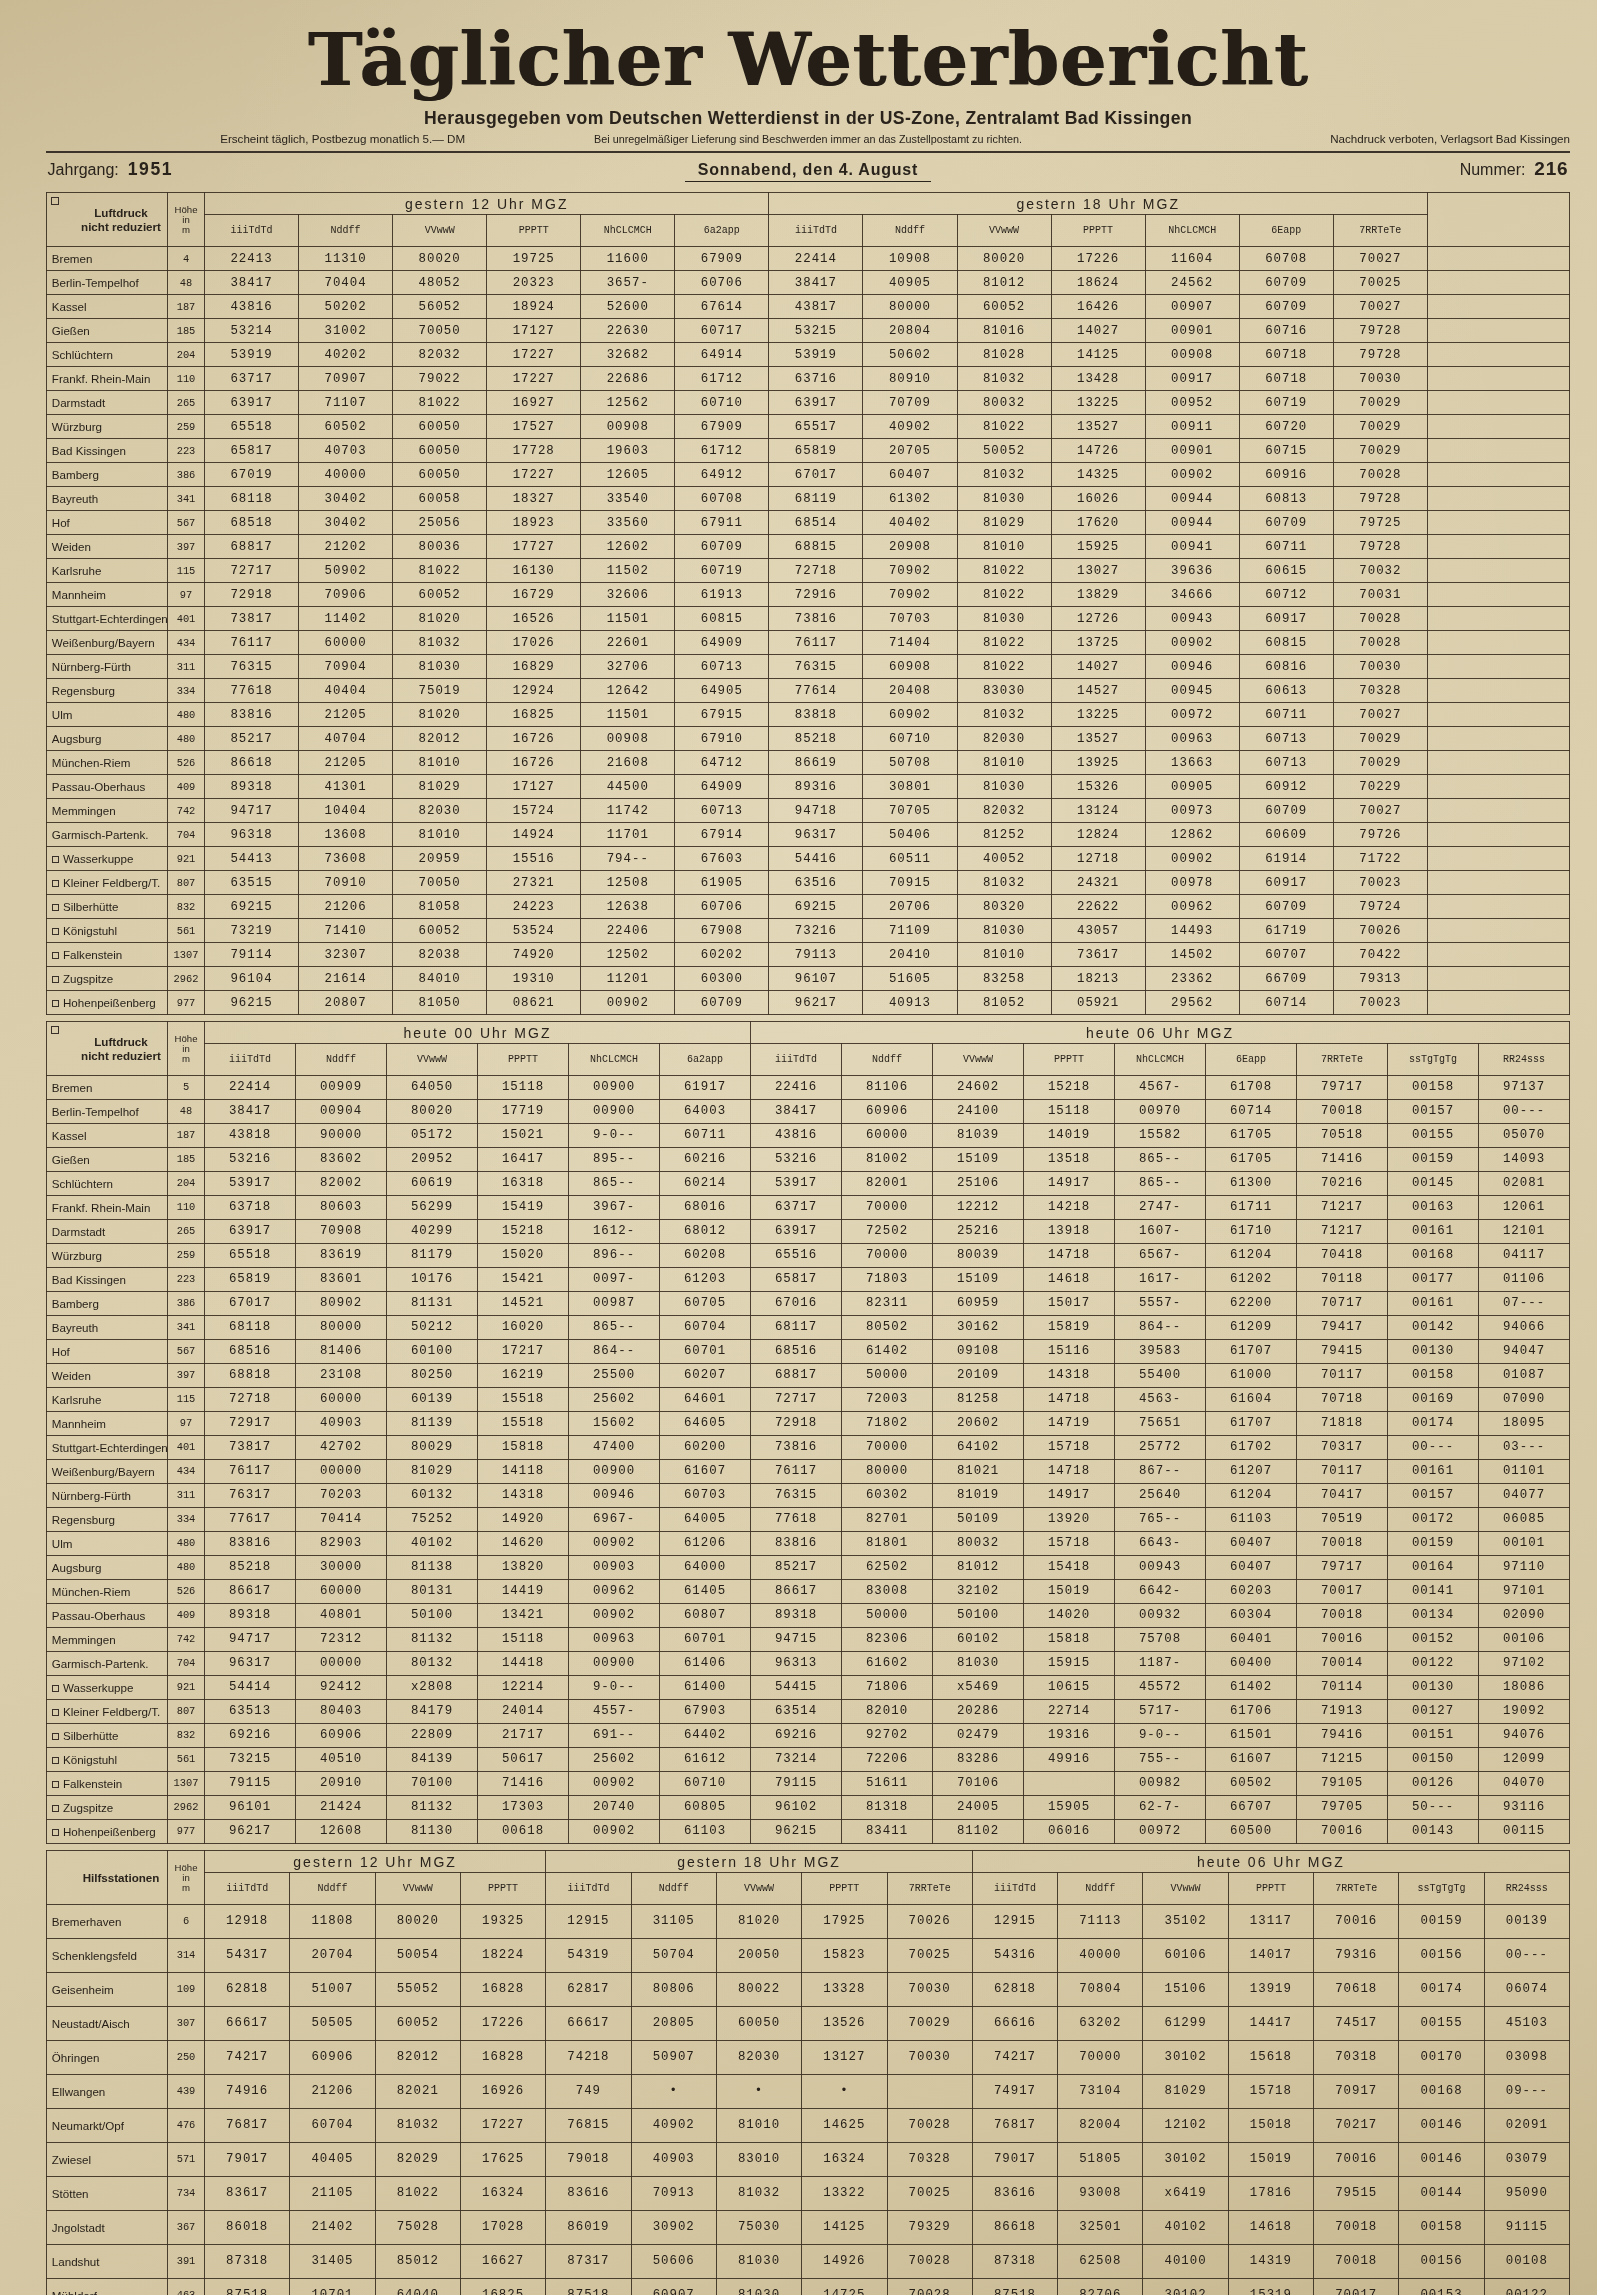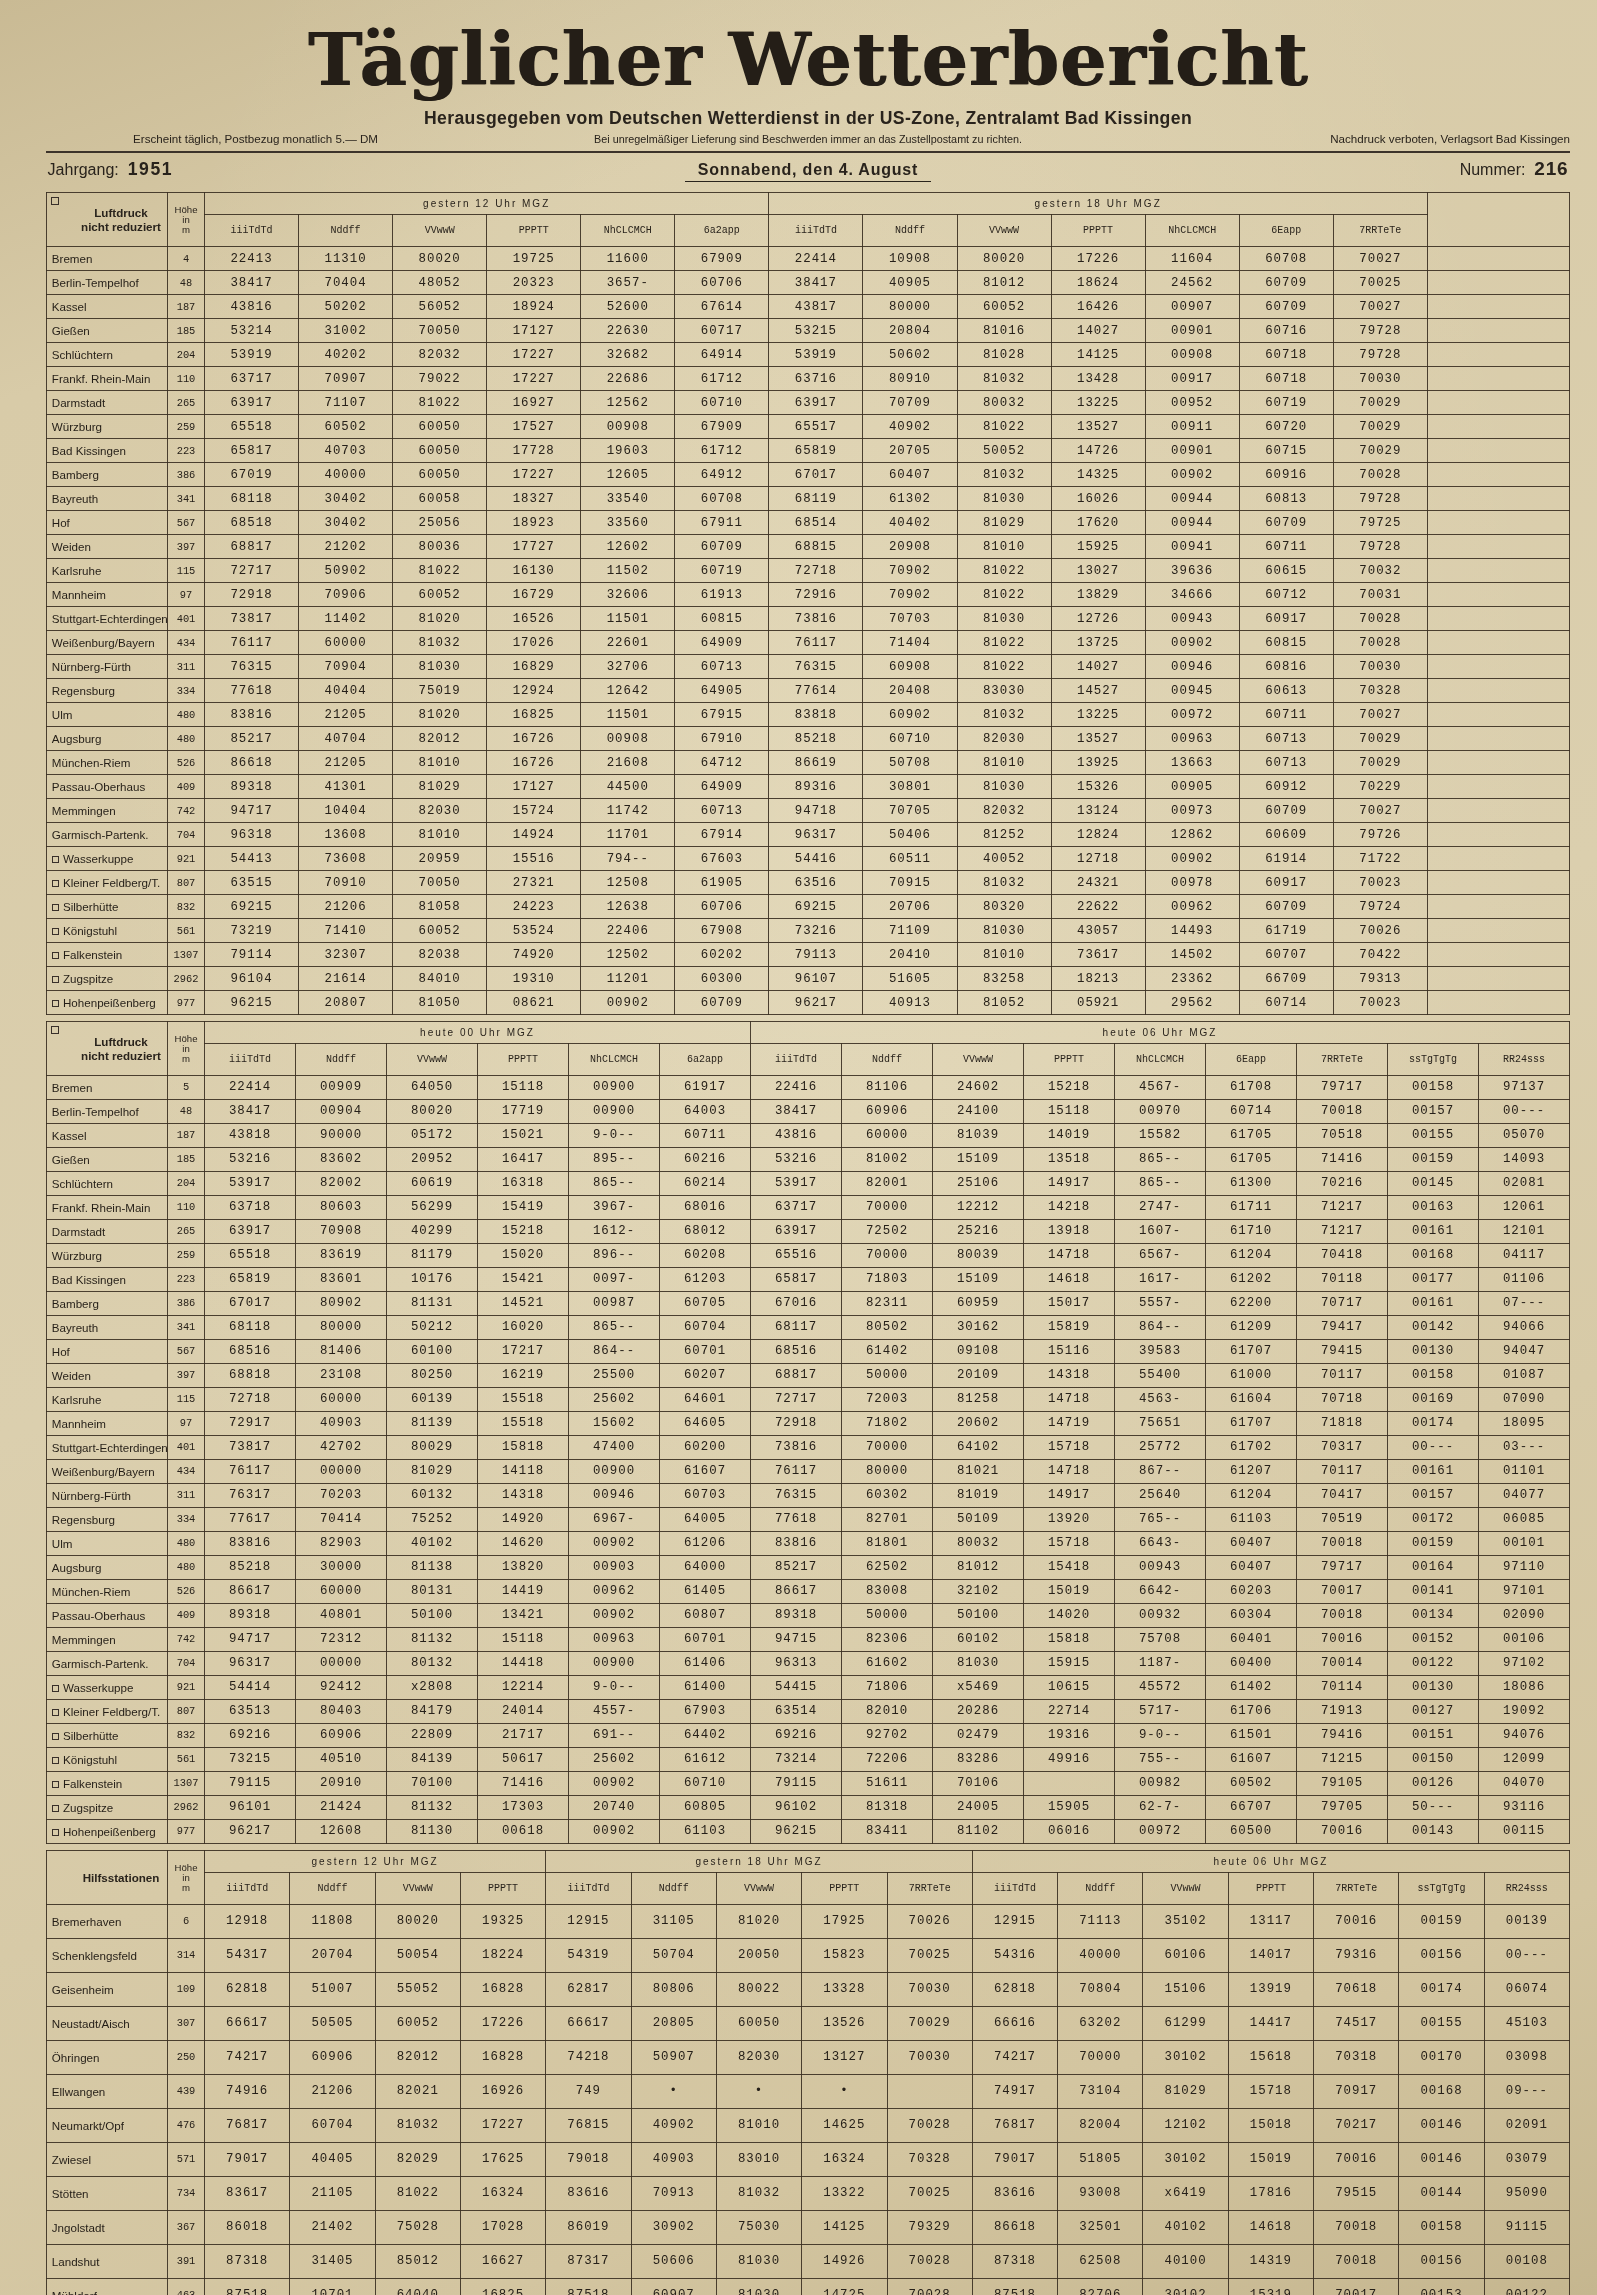--- a/index.html
+++ b/index.html
@@ -16,21 +16,21 @@
   }
   
   .mast { text-align:center; position:relative; }
   h1.title {
     font-family:"DejaVu Serif", serif; font-weight:bold;
     font-size:73px; line-height:1.02; margin:12px;
     letter-spacing:0.8px; color:#241e17; text-shadow:1px 0 0 #241e17;
   }
   .sub { font-size:17.6px; font-weight:bold; margin-top:1.6px; letter-spacing:0.4px; }
   .noterow { display:flex; align-items:flex-end; margin-top:3.2px; font-size:11.6px; }
-  .lnote { flex:1.1; text-align:center; white-space:nowrap; }
+  .lnote { flex:1.1; text-align:right; white-space:nowrap; }
   .cnote { flex:1.8; text-align:center; font-size:10.8px; }
   .rnote { flex:1.1; text-align:right; white-space:nowrap; }
   .rule  { border-top:2px solid #3c332a; margin-top:5.6px; }
   .issuerow { display:flex; align-items:baseline; padding:5.6px 1.6px 4px; font-size:16px; }
   .issuerow .vol  { flex:1; text-align:left; }
   .issuerow .vol b { font-size:17.6px; letter-spacing:1.6px; }
   .issuerow .date { flex:1.3; text-align:center; font-weight:bold; letter-spacing:0.8px; }
   .issuerow .date .dateu { border-bottom:1.6px solid #2a241c; padding:0 12.8px 1.6px; display:inline-block; }
   .issuerow .num  { flex:1; text-align:right; }
   .issuerow .num b { font-size:19px; letter-spacing:0.8px; }
@@ -39,21 +39,21 @@
   .wx th, .wx td {
     border:0.8px solid rgba(58,47,33,0.9);
     overflow:hidden; white-space:nowrap; padding:0; text-align:center; vertical-align:middle;
   }
   .wx thead th { font-weight:normal; }
   th.corner { position:relative; font-size:11.6px;padding-left:28px; }
   th.corner .ctext { white-space:pre-line; line-height:1.2; font-weight:bold; }
   th.corner .sqr { position:absolute; left:4px; top:4px; }
   .sqr { display:inline-block; width:8px; height:8px; border:1.2px solid #39302a; background:transparent; }
   th.hh { font-size:9.6px; white-space:pre-line; line-height:1.05; }
-  th.btitle { font-size:10px; font-weight:bold; letter-spacing:2px; height:21.6px; }
+  th.btitle { font-size:14px; font-weight:bold; letter-spacing:2px; height:21.6px; }
   th.code { font-family:"Liberation Mono", monospace; font-size:10px; font-weight:bold; height:32px; letter-spacing:0; }
   .wx tbody td { height:var(--rh,24px); }
   td.station { text-align:left; padding-left:4.8px; font-size:11.6px; color:#241e17; }
   td.station .sqr { width:7.2px; height:7.2px; border-width:1px; margin-right:4px; vertical-align:0; }
   td.num, td.h {
     font-family:"Liberation Mono", monospace; font-size:12.4px; letter-spacing:1px; color:#262019;
   }
   td.h { font-size:10.4px; letter-spacing:0; }
   .bsep { border-left-width:1.6px !important; }
   td.blankc, th.blankh { background:transparent; }

